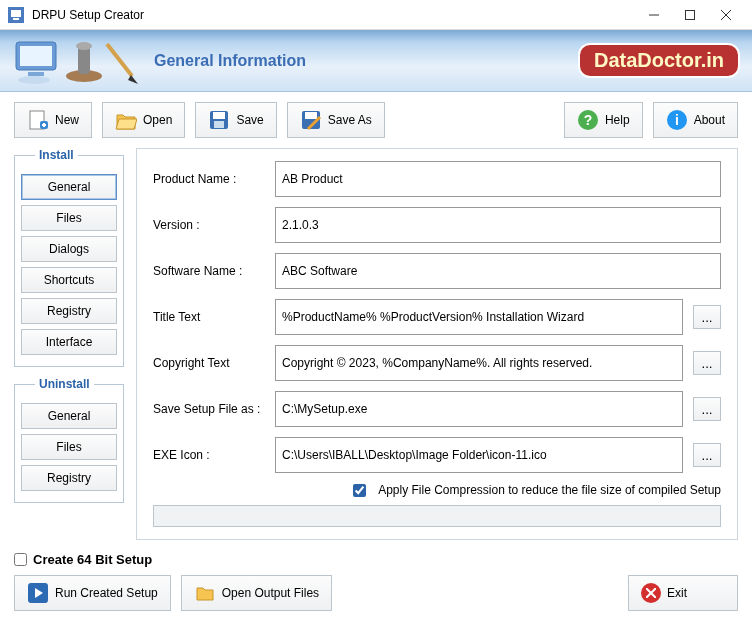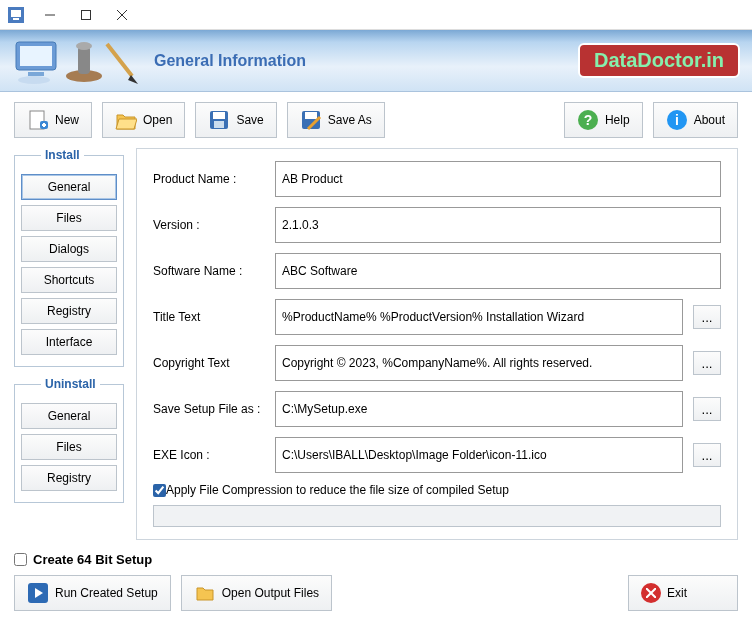--- a/index.html
+++ b/index.html
@@ -6,44 +6,44 @@
 body { font-family: "Segoe UI", Tahoma, sans-serif; font-size: 12px; background: #fff; width: 752px; height: 632px; overflow: hidden; }
 
 .titlebar { height: 30px; display: flex; align-items: center; padding: 0 8px; border-bottom: 1px solid #ddd; background: #fff; }
 .titlebar .app-icon { width: 16px; height: 16px; margin-right: 8px; }
 .titlebar .title { flex: 1; font-size: 12px; }
 .titlebar .win-btn { width: 36px; height: 28px; display: flex; align-items: center; justify-content: center; cursor: pointer; }
 
 .header-band { background: linear-gradient(to bottom, #7ba8d4 0%, #b8d5f0 20%, #e8f1fa 60%, #d0e3f5 100%); height: 62px; display: flex; align-items: center; padding: 0 12px; border-bottom: 1px solid #aac3dd; }
 .header-band .hdr-art { display: flex; align-items: center; margin-right: 12px; }
 .header-band .page-title { color: #3b6db4; font-weight: bold; font-size: 16px; flex: 1; }
-.header-band .brand { background: #b83232; color: #86efac; font-size: 20px; font-weight: bold; padding: 4px 14px; border: 2px solid #fff; border-radius: 6px; }
+.header-band .brand { background: #b83232; color: #fef9c3; font-size: 20px; font-weight: bold; padding: 4px 14px; border: 2px solid #fff; border-radius: 12px; }
 
 .content { padding: 10px 14px; }
 
 .toolbar { display: flex; gap: 10px; margin-bottom: 10px; }
 .toolbar .spacer { flex: 1; }
 .tbtn { display: flex; align-items: center; gap: 6px; padding: 6px 12px; border: 1px solid #bcc4cc; background: linear-gradient(to bottom, #fcfcfc, #eef0f2); cursor: pointer; min-width: 72px; justify-content: flex-start; height: 36px; }
 .tbtn .ico { width: 22px; height: 22px; display: flex; align-items: center; justify-content: center; }
 
 .main-row { display: flex; gap: 12px; }
 
 .sidecol { width: 110px; display: flex; flex-direction: column; gap: 10px; }
 .navgroup { border: 1px solid #b7c7d7; padding: 6px; }
-.navgroup .ng-title { color: #2a63a8; font-weight: bold; margin: -12px 0 6px 20px; background: #fff; display: inline-block; padding: 0 4px; font-size: 12px; }
+.navgroup .ng-title { color: #2a63a8; font-weight: bold; margin: -12px 0 6px 14px; background: #fff; display: inline-block; padding: 0 4px; font-size: 12px; }
 .navbtn { display: block; width: 100%; border: 1px solid #bcc4cc; background: linear-gradient(to bottom, #fcfcfc, #eef0f2); padding: 5px 0; margin-bottom: 5px; cursor: pointer; font-size: 12px; }
 .navbtn.active { border-color: #5e8ec8; box-shadow: inset 0 0 0 1px #a9c6e6; }
 
 .rightcol { flex: 1; }
 .form-area { border: 1px solid #cdd5dd; padding: 12px 16px; }
 .frow { display: flex; align-items: center; margin-bottom: 10px; gap: 10px; }
 .frow .flabel { width: 112px; }
 .frow input[type="text"] { flex: 1; border: 1px solid #999; padding: 4px 6px; font-size: 12px; font-family: inherit; height: 36px; }
 .frow .browse { width: 28px; height: 24px; border: 1px solid #bcc4cc; background: linear-gradient(to bottom, #fcfcfc, #eef0f2); cursor: pointer; display: flex; align-items: center; justify-content: center; }
-.chkrow { margin-top: 8px; margin-bottom: 8px; display: flex; align-items: center; gap: 0; }
+.chkrow { margin-top: 8px; margin-bottom: 8px; display: flex; align-items: center; gap: 12px; justify-content: flex-end; }
 .chkrow input { accent-color: #2a63a8; }
 .progressbar { border: 1px solid #bcc4cc; height: 22px; background: #f0f2f4; }
 
 .footer-row { display: flex; align-items: stretch; gap: 12px; margin-top: 12px; }
 .create-big { width: 110px; border: 1px solid #bcc4cc; background: linear-gradient(to bottom, #fcfcfc, #eef0f2); display: flex; flex-direction: column; align-items: center; justify-content: center; padding: 6px; cursor: pointer; font-weight: bold; font-size: 13px; text-align: center; }
 .create-big .gear { width: 28px; height: 28px; margin-bottom: 2px; }
 
 .footer-right { flex: 1; display: flex; flex-direction: column; gap: 8px; }
 .chk64 { display: flex; align-items: center; gap: 6px; font-weight: bold; font-size: 13px; }
 .bottom-btns { display: flex; gap: 10px; }
@@ -55,20 +55,21 @@
 <body>
 
 <div class="titlebar">
   <span class="app-icon">
     <svg viewBox="0 0 16 16" width="16" height="16">
         <rect width="16" height="16" fill="#4a7bbf"></rect>
         <rect x="3" y="3" width="10" height="7" fill="#fff"></rect>
         <rect x="5" y="11" width="6" height="2" fill="#fff"></rect>
       </svg>
   </span>
+  <span class="title">DRPU Setup Creator</span>
   <span class="win-btn">
       <svg width="10" height="10">
         <line x1="0" y1="5" x2="10" y2="5" stroke="#333"></line>
       </svg>
     </span>
   <span class="win-btn">
       <svg width="10" height="10">
         <rect x="0.5" y="0.5" width="9" height="9" fill="none" stroke="#333"></rect>
       </svg>
     </span>

